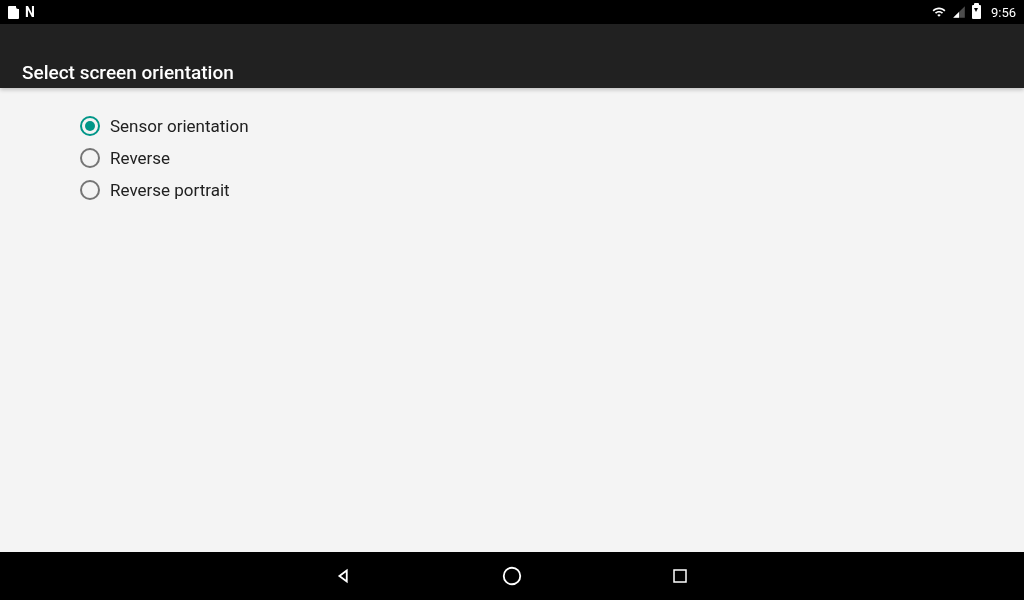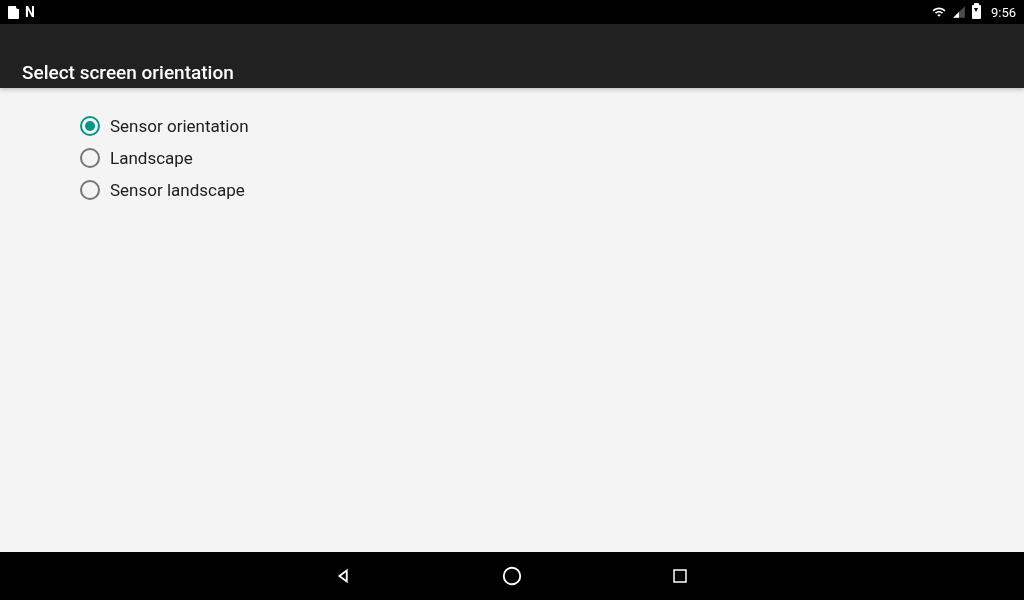--- a/index.html
+++ b/index.html
@@ -187,25 +187,25 @@
   <span class="app-title">Select screen orientation</span>
 </div>
 
 <div class="content" id="options-container">
 <div class="radio-item">
       <span class="radio-icon selected"></span>
       <span class="radio-label">Sensor orientation</span>
     </div>
     <div class="radio-item">
       <span class="radio-icon"></span>
-      <span class="radio-label">Landscape</span>
+      <span class="radio-label">Reverse</span>
     </div>
     <div class="radio-item">
       <span class="radio-icon"></span>
-      <span class="radio-label">Sensor landscape</span>
+      <span class="radio-label">Reverse portrait</span>
     </div>
   </div>
 
 <div class="nav-bar">
   <div class="nav-btn">
     <svg width="22" height="22" viewBox="0 0 24 24" fill="none" stroke="#fff" stroke-width="2">
         <path d="M15 6l-8 6 8 6V6z" fill="none"></path>
       </svg>
   </div>
   <div class="nav-btn">

